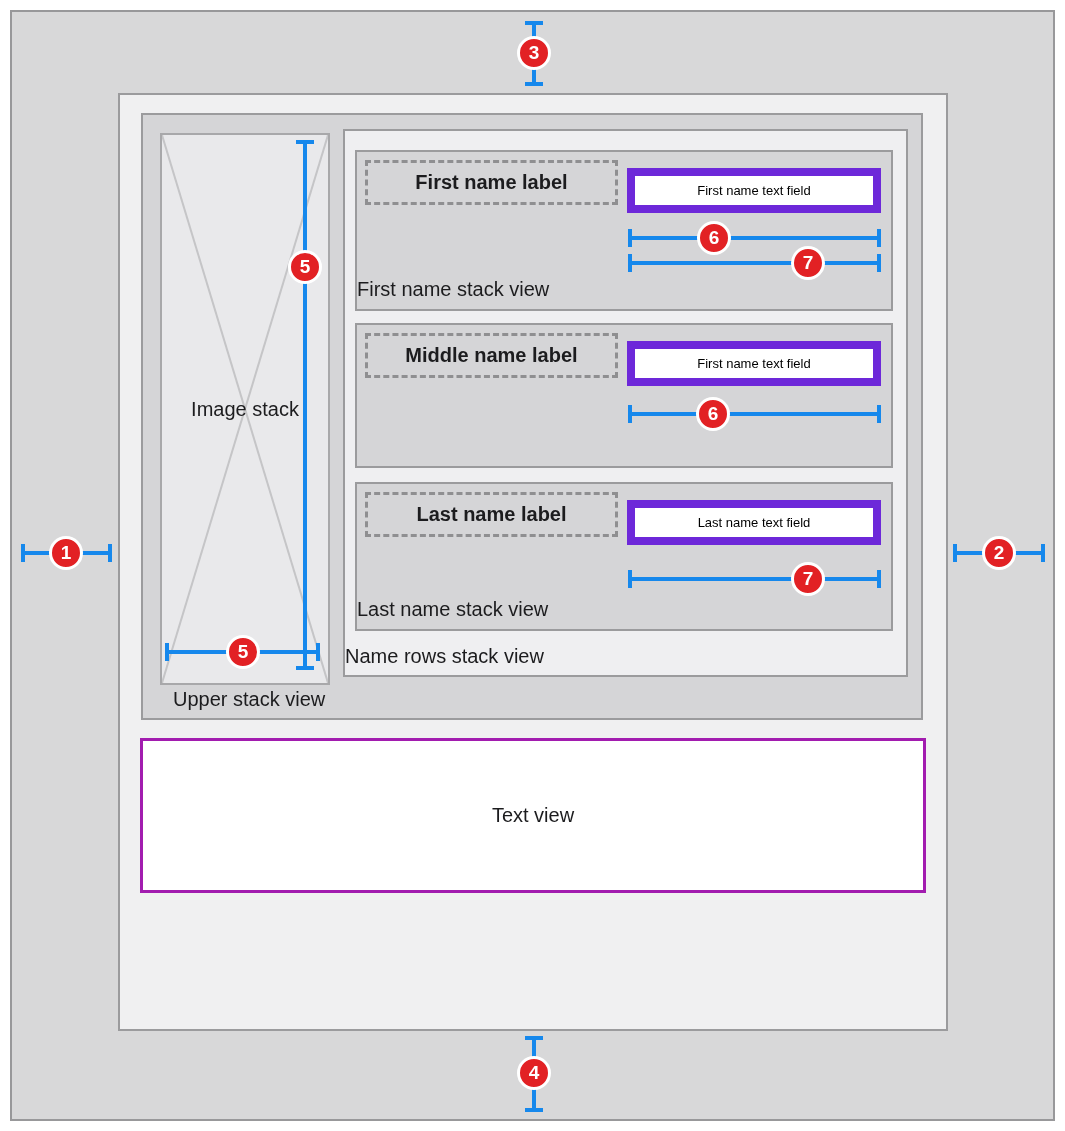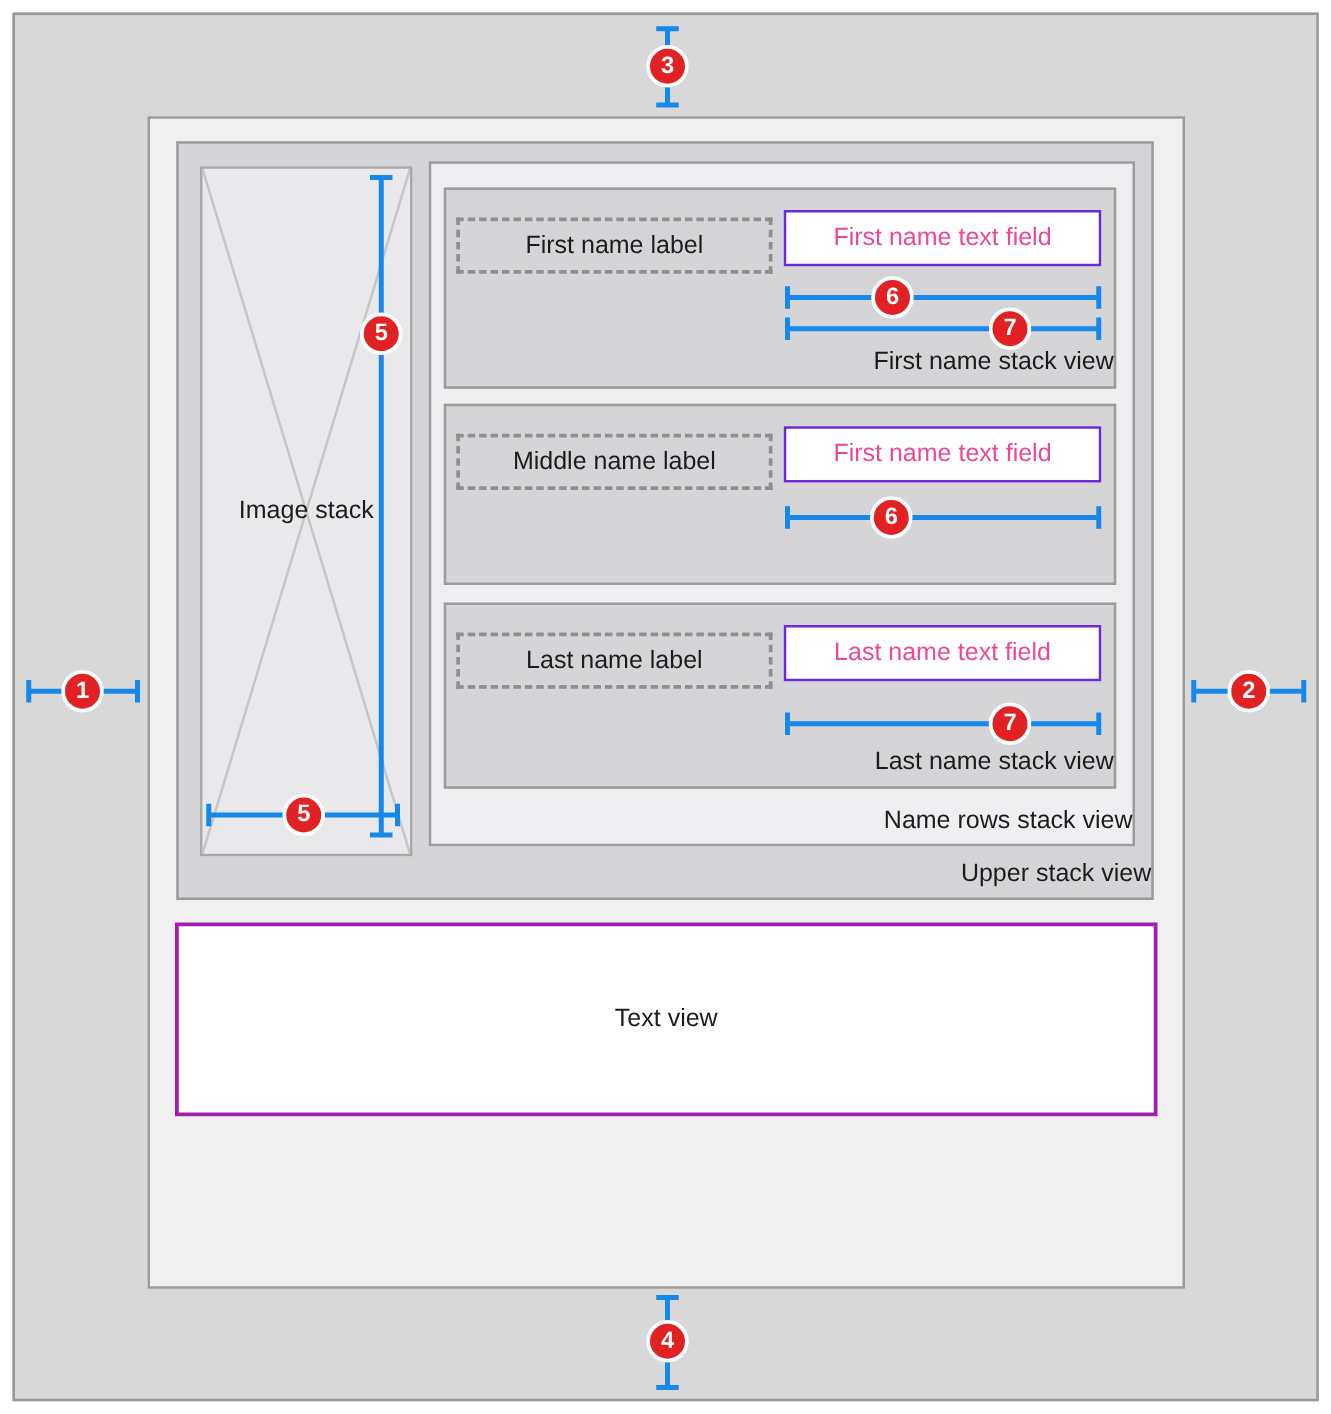--- a/index.html
+++ b/index.html
@@ -13,28 +13,28 @@
   .image-view  { left:17px; top:18px; width:170px; height:552px; background:#e9e9eb; border:2px solid #a8a8aa; }
   .image-view svg { position:absolute; left:0; top:0; width:100%; height:100%; }
   .image-view .iv-label { position:absolute; left:0; right:0; top:50%; transform:translateY(-50%);
                           text-align:center; font-size:20px; color:#1c1c1e; }
   .name-rows   { left:200px; top:14px; width:565px; height:548px; background:#efeff1; border:2px solid #9b9b9d; }
   .name-row    { left:10px; width:538px; background:#d5d5d7; border:2px solid #9b9b9d; }
   .row1 { top:19px;  height:161px; }
   .row2 { top:192px; height:145px;padding-left:48px; }
   .row3 { top:351px; height:149px; }
 
-  .dashed-label { left:8px; top:22px; width:253px; height:45px; border:3px dashed #8f8f91;
+  .dashed-label { left:8px; top:8px; width:253px; height:45px; border:3px dashed #8f8f91;
                   display:flex; align-items:center; justify-content:center;
-                  font-size:20px; color:#1c1c1e; }
-  .text-field   { left:270px; top:16px; width:254px; height:45px; background:#ffffff; border:2px solid #6d28d9;
+                  font-size:20px; color:#1c1c1e;font-weight:bold; }
+  .text-field   { left:270px; top:16px; width:254px; height:45px; background:#ffffff; border:8px solid #6d28d9;
                   display:flex; align-items:center; justify-content:center;
-                  font-size:20px; color:#ec4899; }
+                  font-size:13px; color:#000000; }
 
-  .caption { position:absolute; left:0; right:0; text-align:right; font-size:20px; color:#1c1c1e; }
+  .caption { position:absolute; left:0; right:0; text-align:left; font-size:20px; color:#1c1c1e; }
   .row-caption       { bottom:8px; }
   .name-rows-caption { bottom:7px; }
   .upper-caption     { bottom:7px;margin-left:30px; }
 
   .text-view { left:20px; top:643px; width:786px; height:155px; background:#ffffff; border:3px solid #a21caf;
                display:flex; align-items:center; justify-content:center; font-size:20px; color:#1c1c1e; }
 
   .button-bar { left:20px; top:820px; width:786px; height:100px; background:#d5d5d7; border:2px solid #9b9b9d; }
   .dashed-button { top:18px; width:220px; height:60px; border:3px dashed #8b8b8d; background:#eef0f1;
                    display:flex; align-items:center; justify-content:center;

